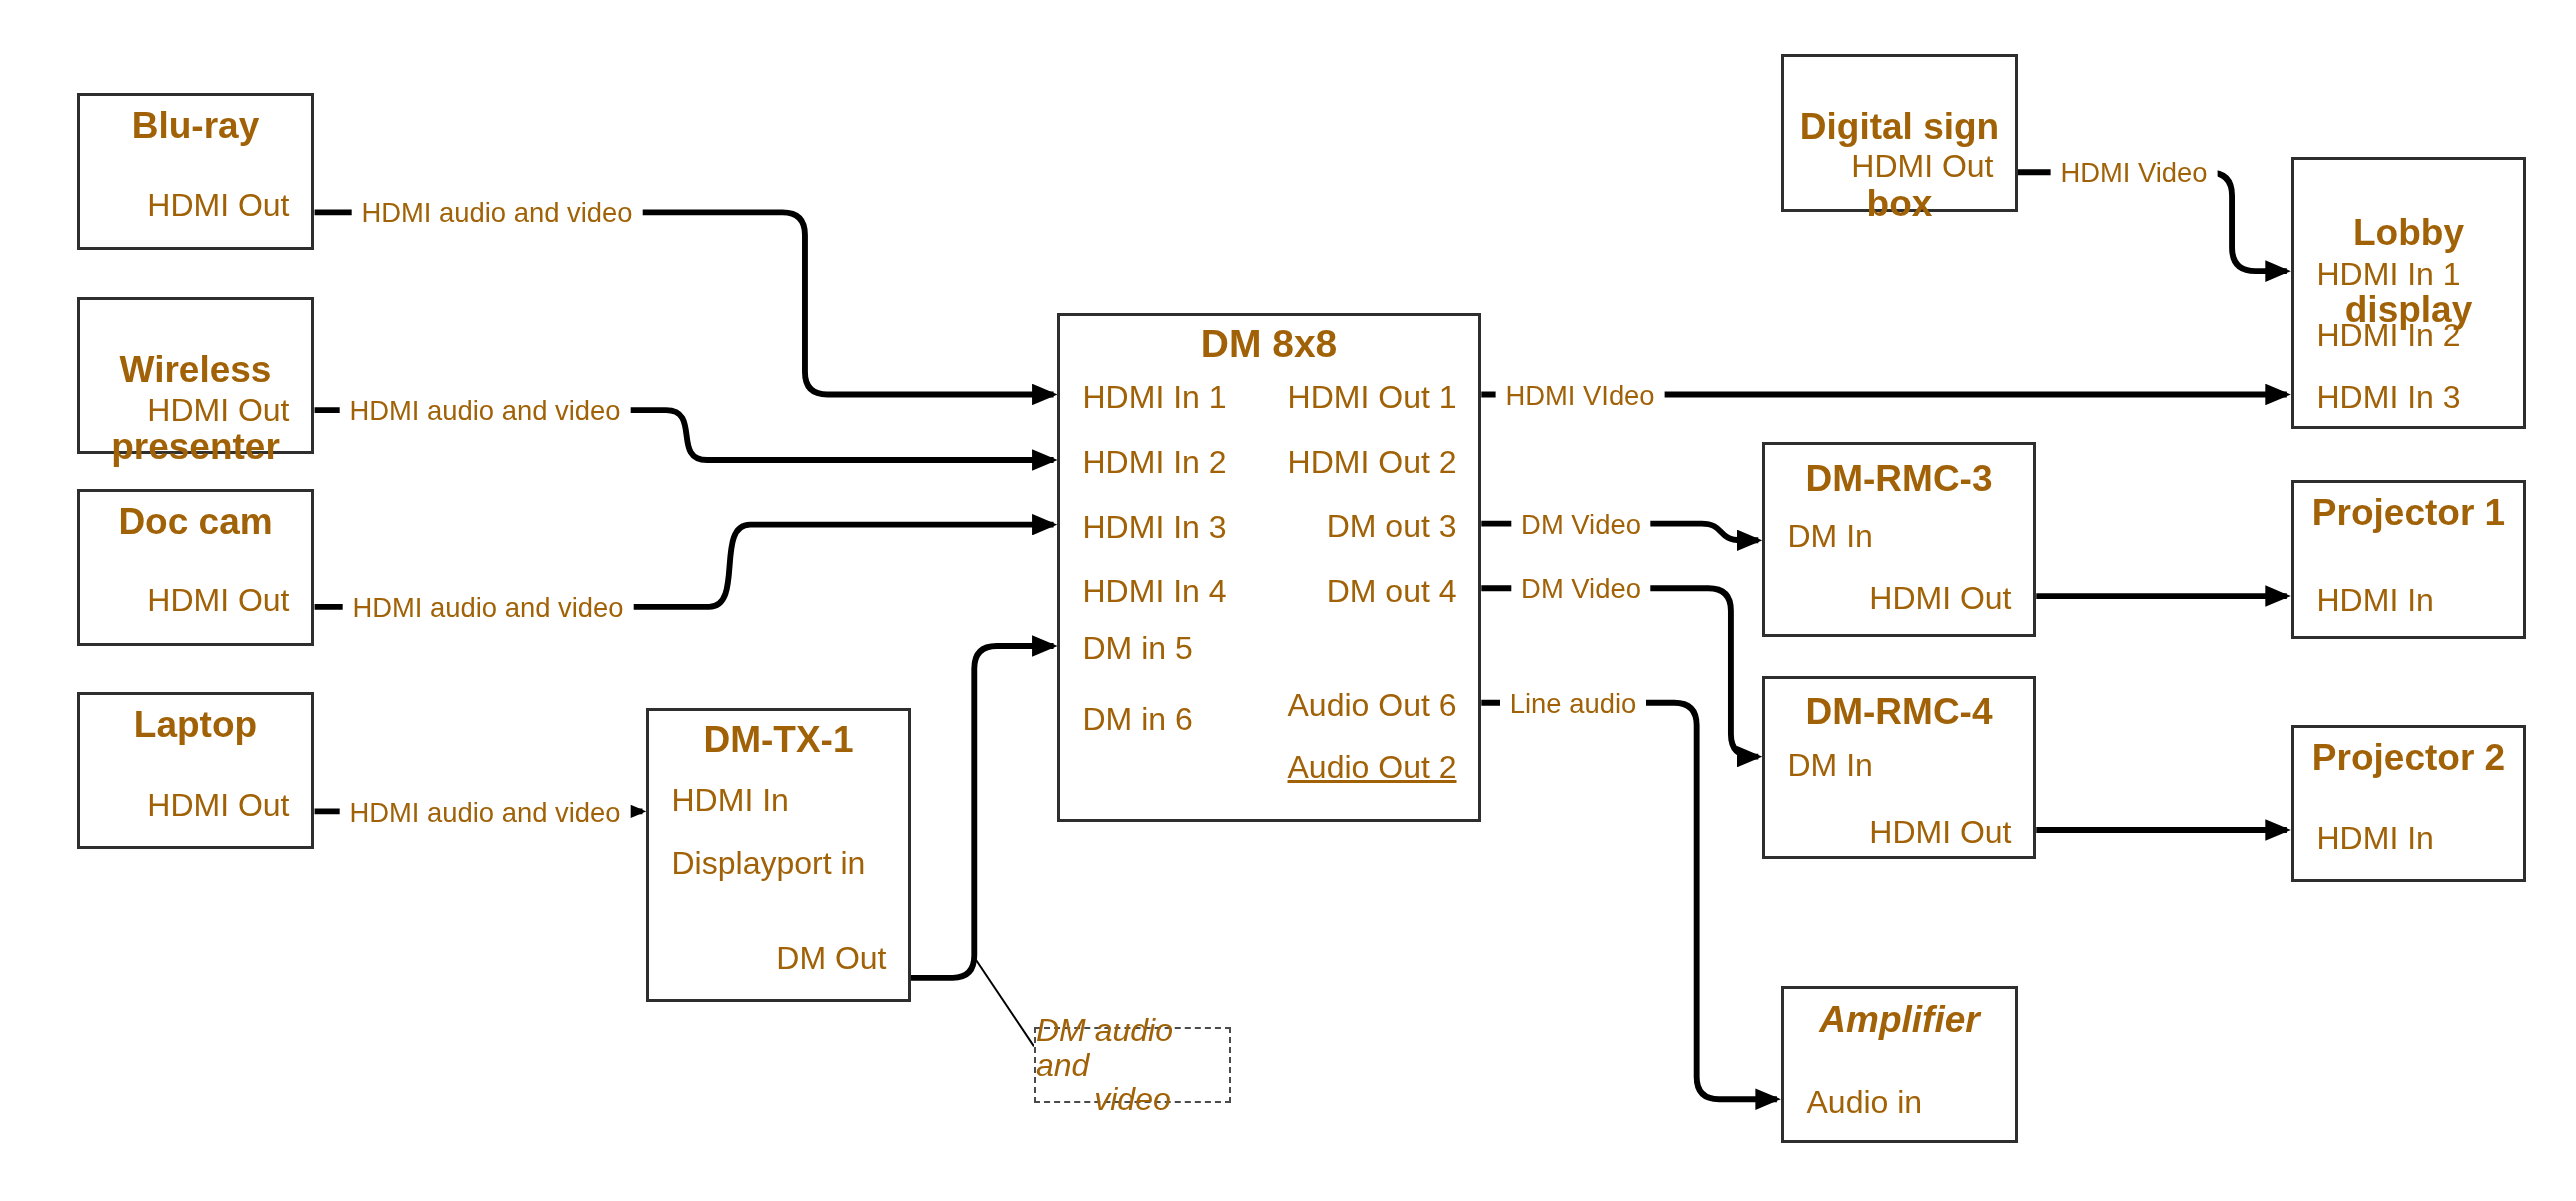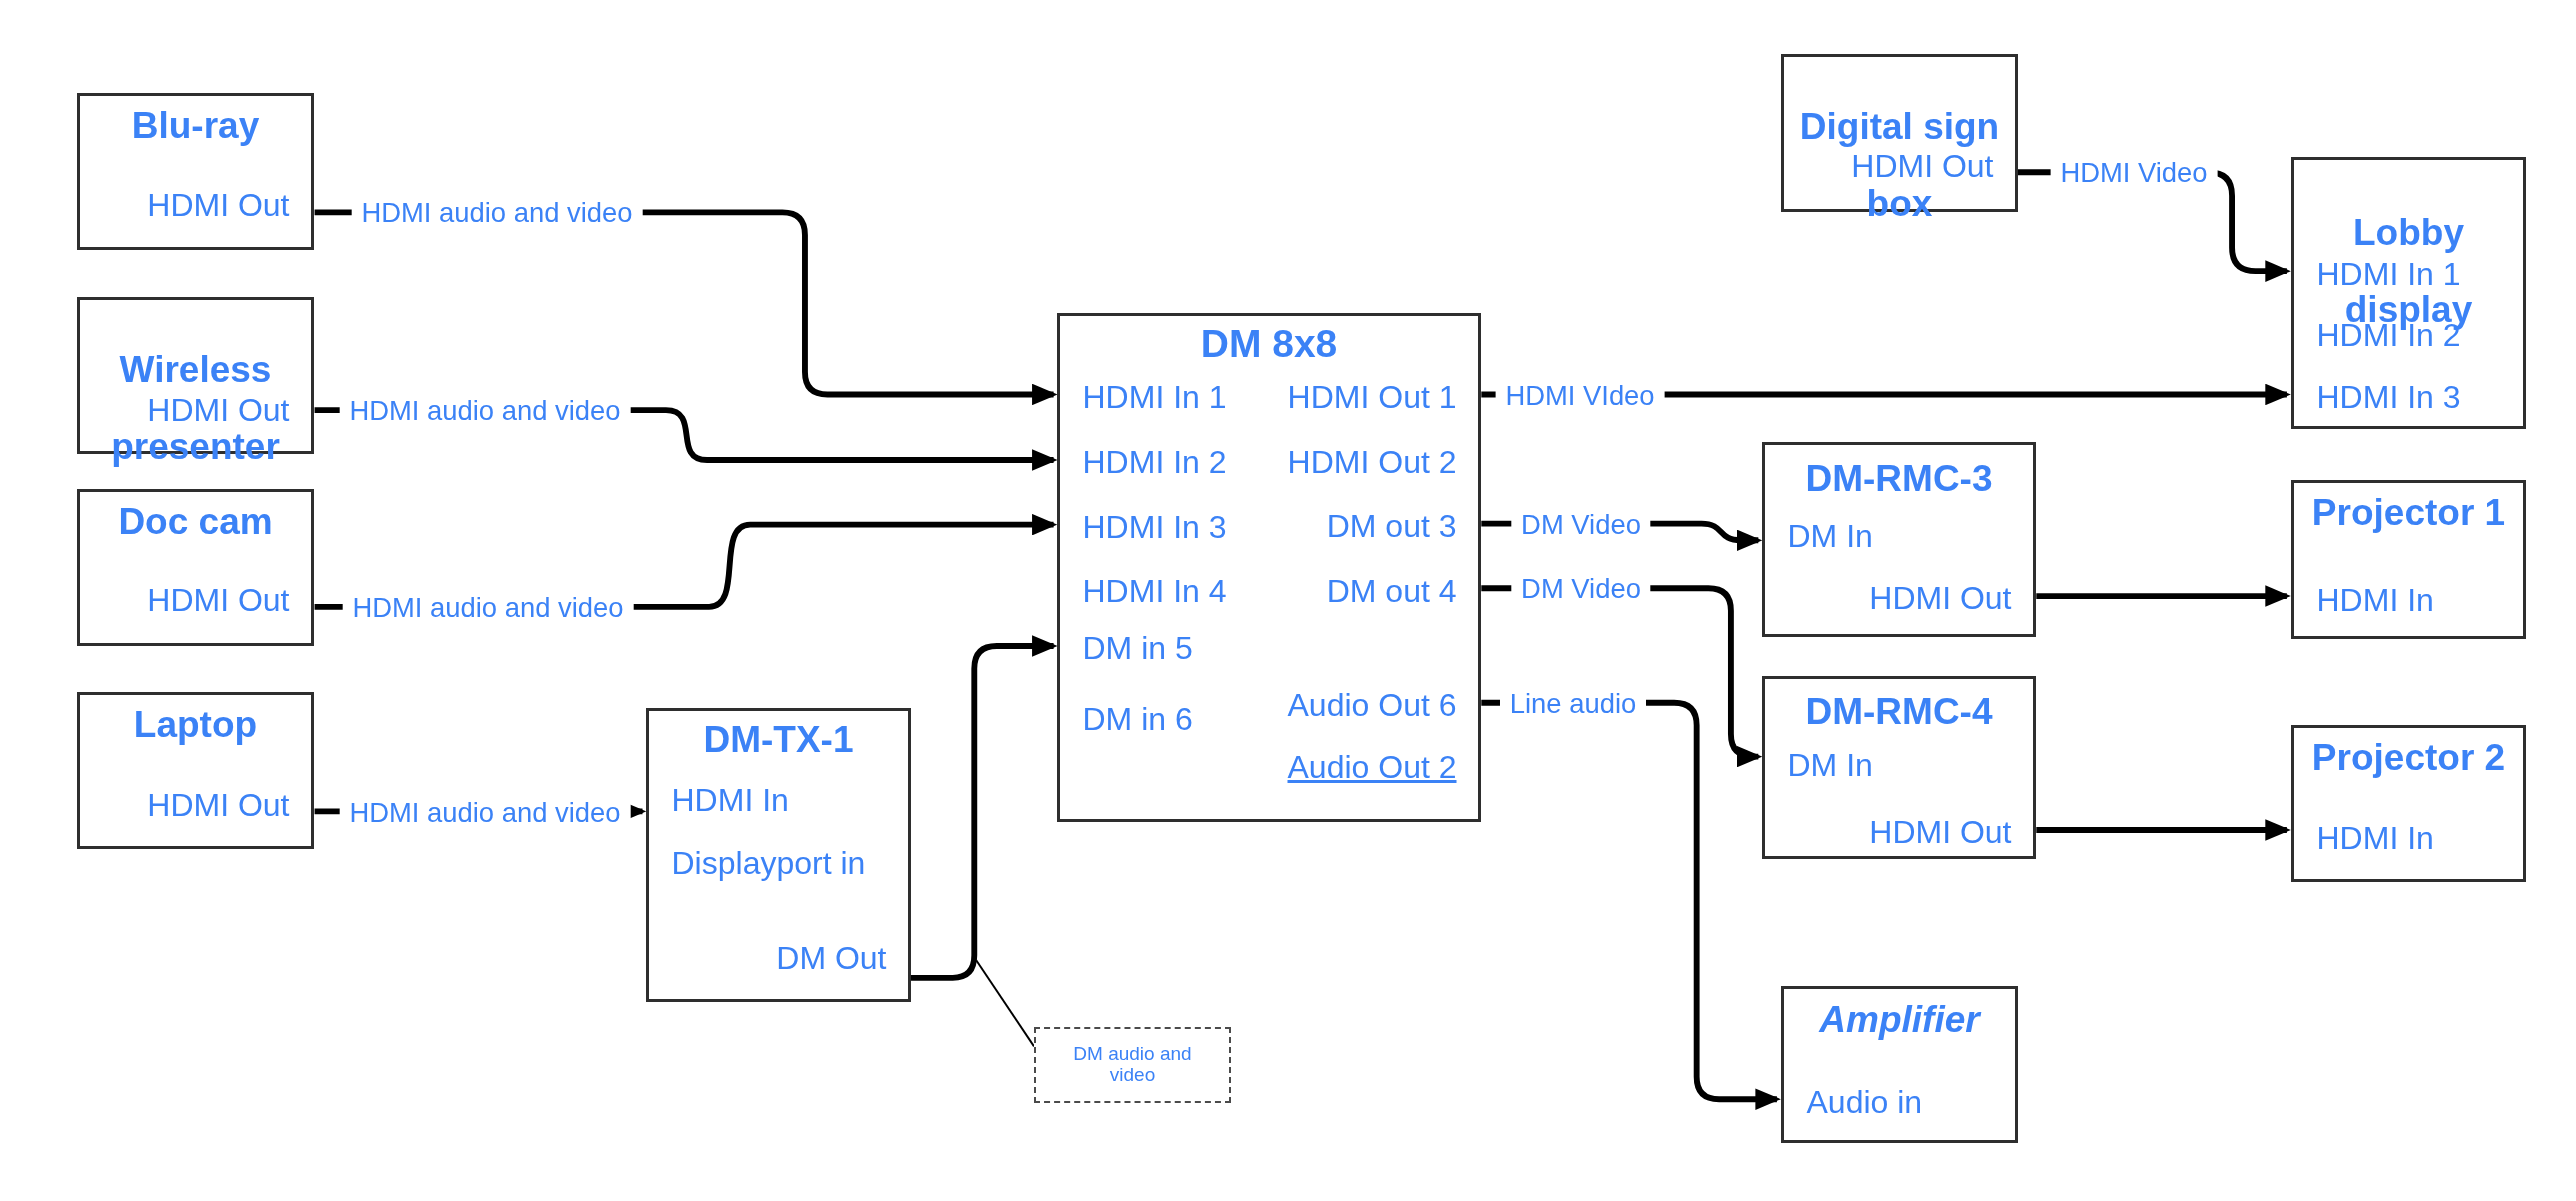--- a/index.html
+++ b/index.html
@@ -2,21 +2,21 @@
 <html><head>
 <meta charset="utf-8">
 <style>
   html, body { margin: 0; padding: 0; background: #ffffff; }
   #canvas {
     position: relative;
     width: 2576px;
     height: 1201px;
     background: #ffffff;
     font-family: "Liberation Sans", sans-serif;
-    color: #3b82f6;
+    color: #a16207;
     overflow: hidden;
   }
   #wires {
     position: absolute;
     left: 0; top: 0;
     width: 2576px; height: 1201px;
   }
   #wires path.wire {
     fill: none;
     stroke: #000000;
@@ -62,23 +62,24 @@
   }
   .callout {
     position: absolute;
     border: 2px dashed #4a4a4a;
     background: #ffffff;
     box-sizing: border-box;
     display: flex;
     flex-direction: column;
     align-items: center;
     justify-content: center;
-    font-size: 19px;
+    font-size: 32px;
     line-height: 1.08;
     text-align: left;
+    font-style: italic;
   }
 </style>
 </head>
 <body>
 
 <div id="canvas">
 
   <svg id="wires" viewBox="0 0 2631 1227">
     <defs>
       <marker id="arrow" markerUnits="userSpaceOnUse" markerWidth="26" markerHeight="22" refX="22" refY="11" orient="auto">

